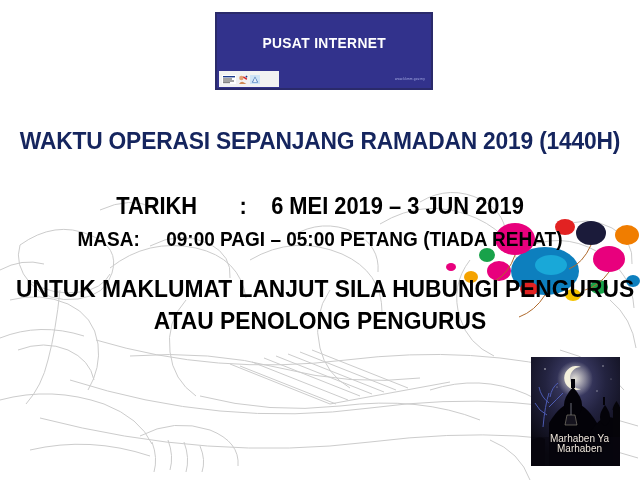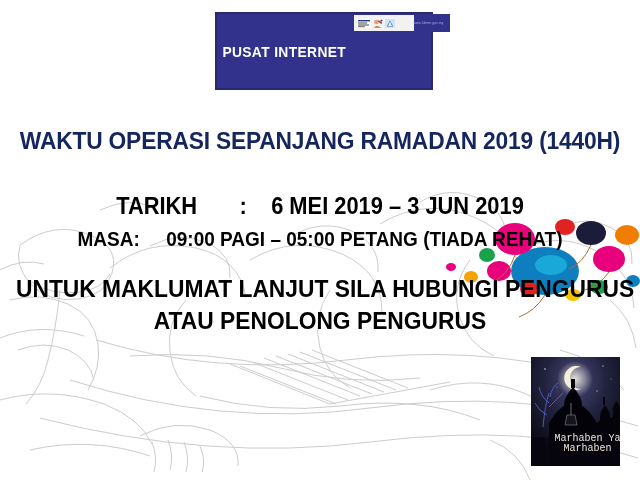--- a/index.html
+++ b/index.html
@@ -10,21 +10,21 @@
   }
   #poster{position:absolute;inset:0;width:640px;height:480px;background:#fff;overflow:hidden;}
 
   
   #bg-sketch{position:absolute;left:0;top:150px;width:640px;height:330px;z-index:0;pointer-events:none;}
   #bg-blobs{position:absolute;left:395px;top:215px;width:245px;height:110px;z-index:1;pointer-events:none;}
 
   
   .banner-wrap{position:absolute;left:215px;top:12px;width:218px;height:78px;z-index:4;
     border:2px solid #2a2a6a;background:#32328c;box-sizing:border-box;
-    display:flex;flex-direction:row;}
+    display:flex;flex-direction:column;}
   .banner-main{flex:1;display:flex;align-items:center;justify-content:center;background:#32328c;}
   .banner-title{
     color:#ffffff;font-weight:bold;font-size:15px;letter-spacing:.4px;
     font-family:"Liberation Sans",sans-serif;
     transform:scaleX(.92);white-space:nowrap;
   }
   .banner-bottom{height:18px;display:flex;align-items:center;justify-content:space-between;background:#32328c;}
   .banner-logos{background:#f2f2f2;height:16px;width:60px;margin-left:2px;display:flex;align-items:center;gap:2px;padding:0 3px;box-sizing:border-box;}
   .logo-chip{height:9px;}
   .banner-url{color:#aab0e6;font-size:3.2px;letter-spacing:.2px;margin-right:6px;white-space:nowrap;font-family:"Liberation Sans",sans-serif;}
@@ -57,22 +57,22 @@
     white-space:nowrap;transform:scaleX(.95);
   }
 
   
   .ramadan-photo{
     position:absolute;left:531px;top:357px;width:89px;height:109px;z-index:6;
     background:#07060c;overflow:hidden;
   }
   .ramadan-photo svg{display:block;}
   .ramadan-caption{
-    position:absolute;left:12px;bottom:12px;width:100%;text-align:center;
-    color:#efe6dc;font-family:Liberation Mono, monospace;font-size:10px;line-height:10px;
+    position:absolute;left:4px;bottom:12px;width:100%;text-align:center;
+    color:#efe6dc;font-family:Liberation Sans, sans-serif;font-size:10px;line-height:10px;
     text-shadow:0 0 2px #000;
   }
   .ramadan-caption span{display:block;}
 </style>
 </head>
 <body>
 
 <div id="poster">
 
   <svg id="bg-sketch" viewBox="0 0 640 330" preserveAspectRatio="none" aria-hidden="true">

